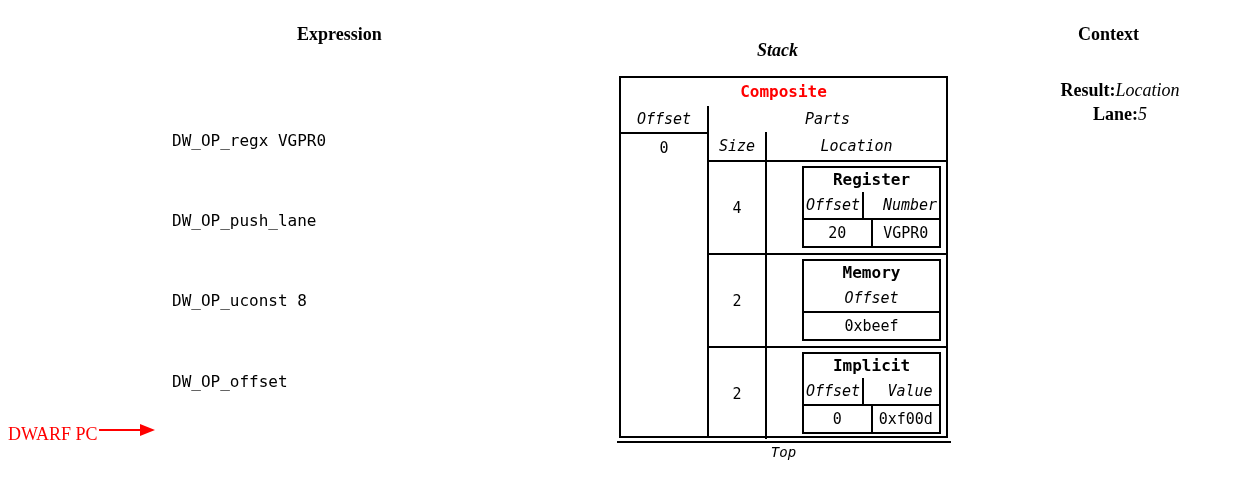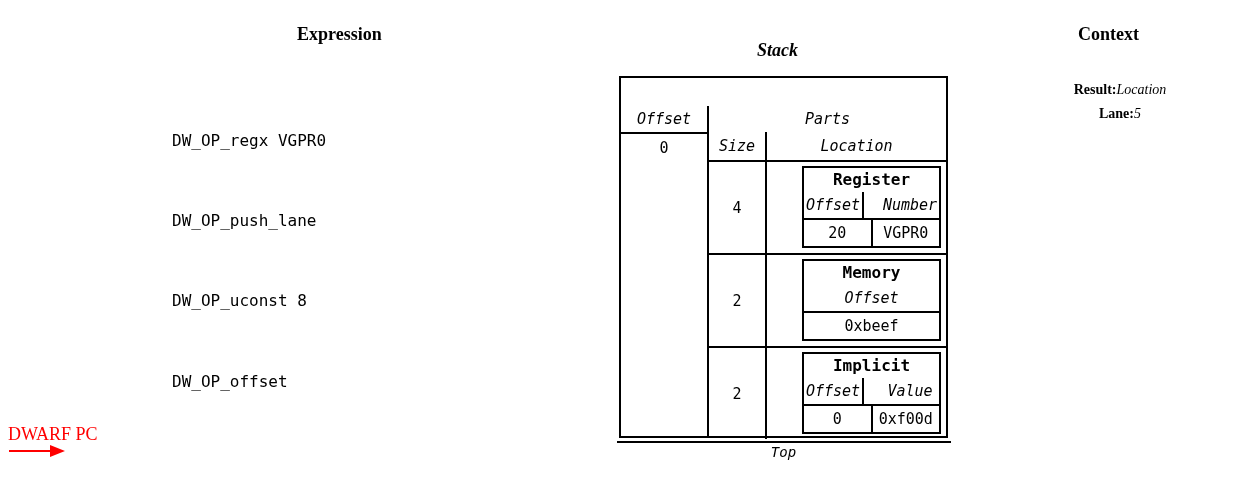--- a/index.html
+++ b/index.html
@@ -41,21 +41,20 @@
 
   
   #dwarf-pc-marker {
     position: absolute;
     left: 8px;
     top: 424px;
     height: 22px;
     display: flex;
     align-items: flex-start;
     color: #ff0000;
-    flex-direction: column;
   }
   #dwarf-pc-label {
     font-family: "Liberation Serif", serif;
     font-size: 18px;
     white-space: nowrap;
   }
   #dwarf-pc-arrow {
     position: relative;
     width: 58px;
     height: 12px;
@@ -242,21 +241,21 @@
   }
 
   
   #context-block {
     position: absolute;
     left: 1000px;
     top: 78px;
     width: 240px;
     text-align: center;
     font-family: "Liberation Serif", serif;
-    font-size: 14px;
+    font-size: 18px;
     line-height: 24px;
   }
   #context-block .ctx-row { white-space: nowrap; }
   #context-block .ctx-key { font-weight: bold; }
   #context-block .ctx-val { font-style: italic; }
 </style>
 </head>
 <body>
 
 <div class="col-head" id="expression-header">Expression</div>
@@ -280,20 +279,21 @@
 <div id="dwarf-pc-marker">
   <span id="dwarf-pc-label">DWARF PC</span>
   <span id="dwarf-pc-arrow">
     <span class="shaft"></span>
     <span class="head"></span>
   </span>
 </div>
 
 <div id="stack-table">
 
+  <div id="composite-title">Composite</div>
 
   <div class="stack-body">
 
     <div id="offset-col">
       <div class="hdr">Offset</div>
       <div class="val">0</div>
     </div>
 
     <div id="parts-col">
       <div id="parts-title">Parts</div>

